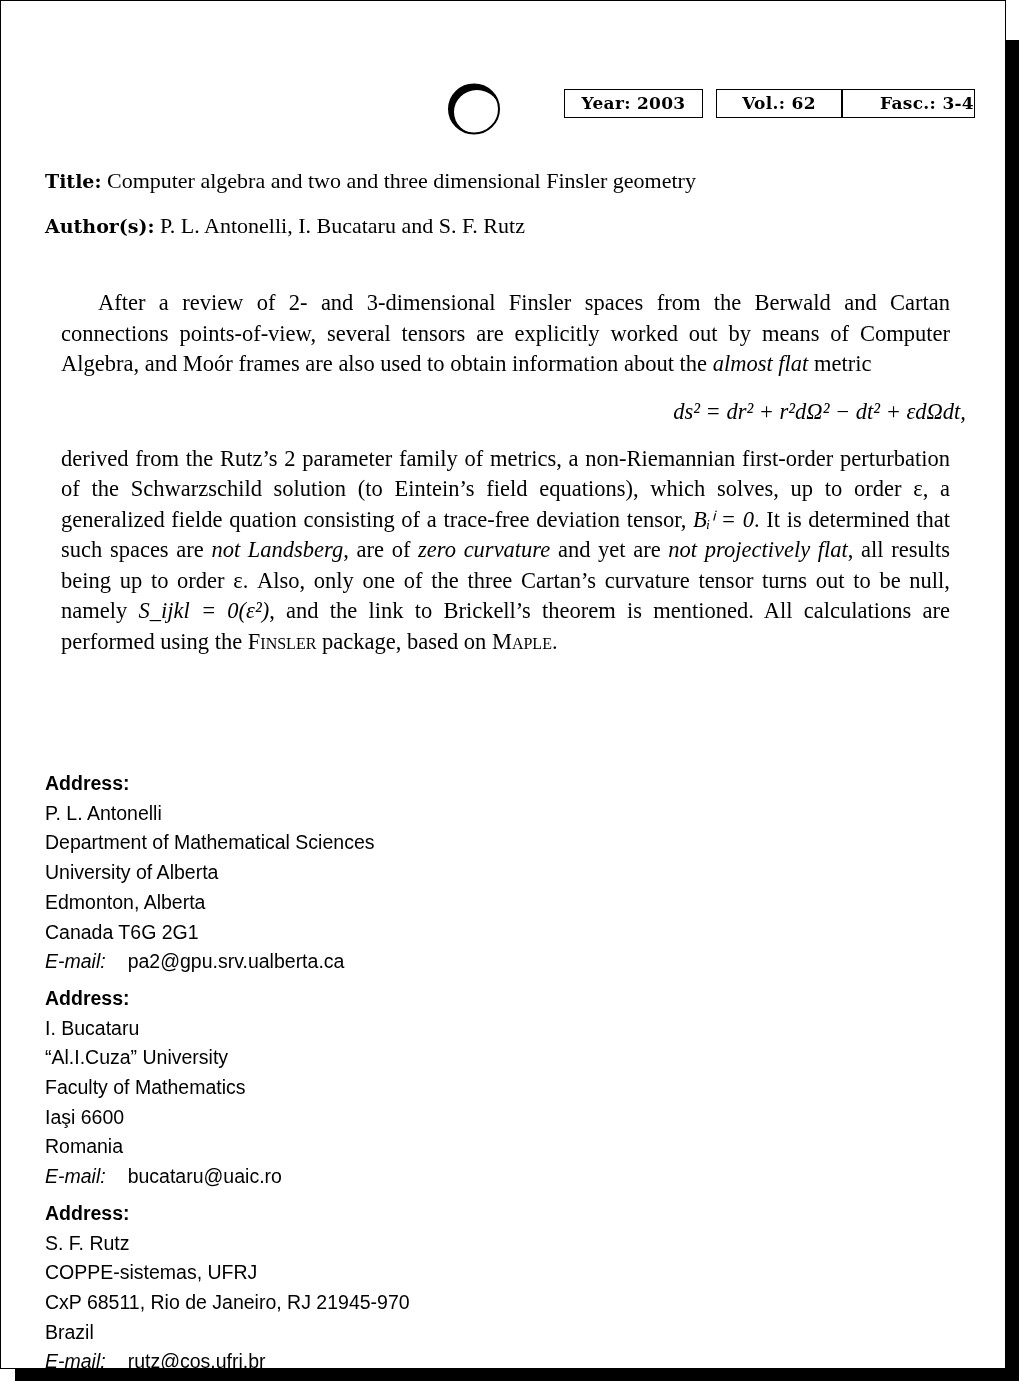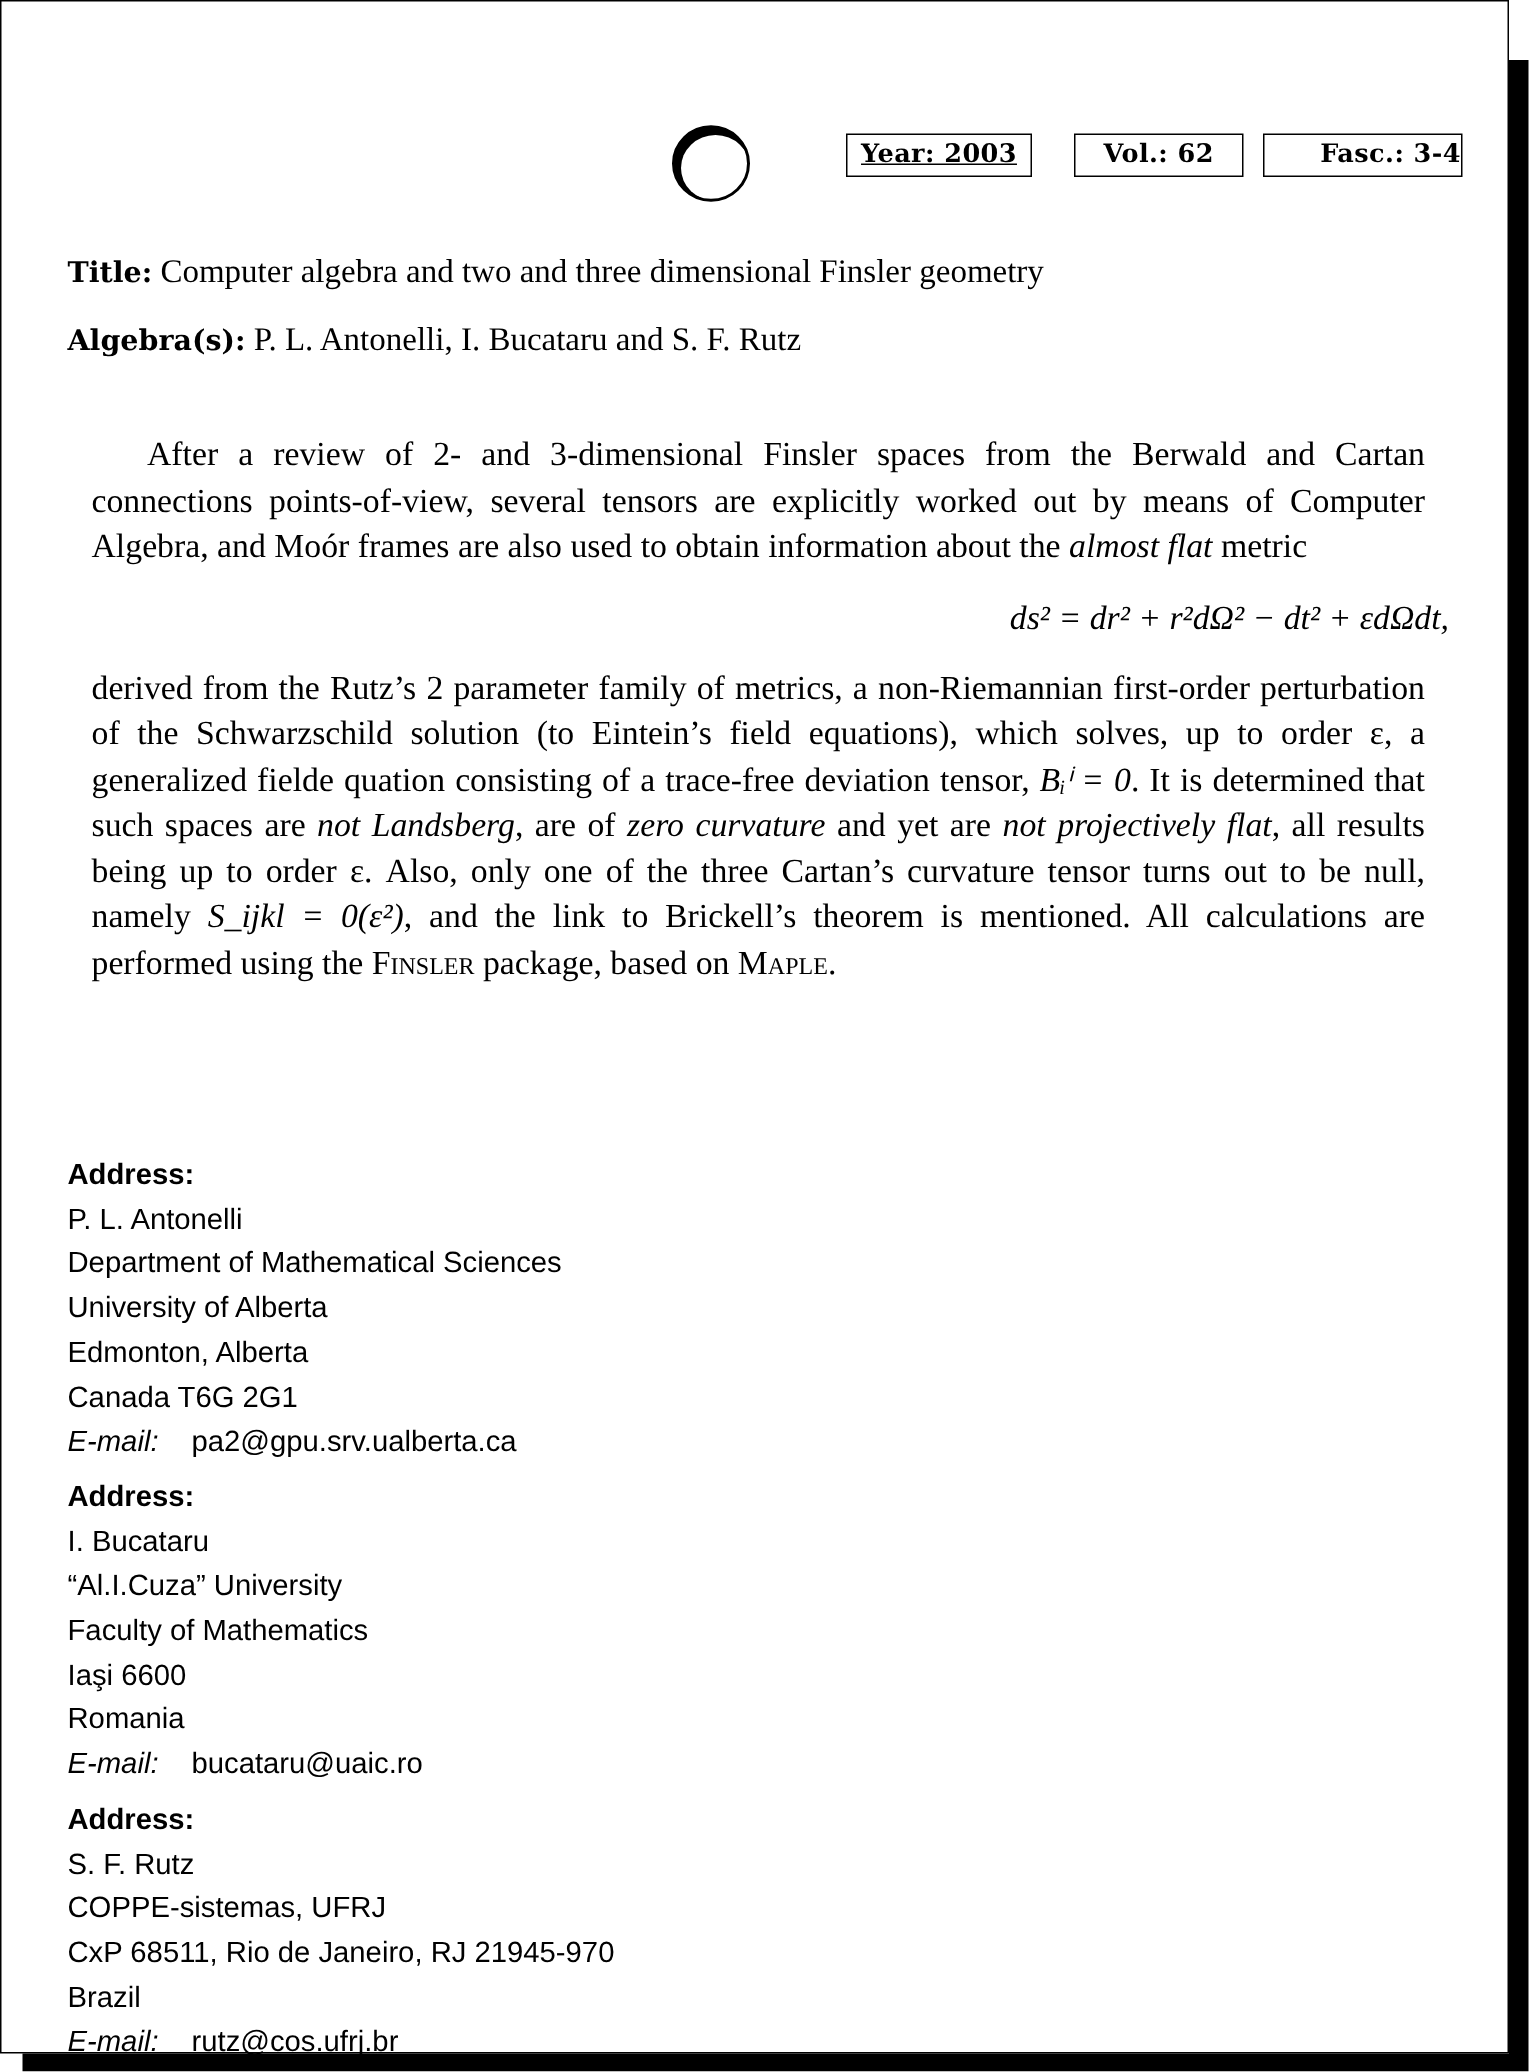--- a/index.html
+++ b/index.html
@@ -5,22 +5,22 @@
   html, body { margin: 0; padding: 0; background: #ffffff; }
   body { width: 1024px; height: 1381px; position: relative; overflow: hidden;
          font-family: "DejaVu Serif", "Liberation Serif", serif; color: #000; }
   .shadow { position: absolute; left: 15px; top: 40px; width: 1004px; height: 1341px; background: #000; }
   .page { position: absolute; left: 0; top: 0; width: 1006px; height: 1369px;
           background: #fff; border: 1px solid #000; box-sizing: border-box; }
   .logo { position: absolute; left: 446px; top: 82px; width: 54px; height: 52px; }
   .meta-box { position: absolute; top: 88px; height: 29px; border: 1px solid #000; box-sizing: border-box;
               font-family: "DejaVu Serif", serif; font-weight: bold; font-size: 17px;
               line-height: 27px; text-align: center; letter-spacing: 0.3px; }
-  .meta-year { left: 563px; width: 124px; text-decoration: underline; }
-  .meta-vol { left: 715px; width: 113px; }
+  .meta-year { left: 563px; width: 139px; }
+  .meta-vol { left: 715px; width: 126px; }
   .meta-fasc { left: 841px; width: 133px; text-align: right; }
   .field-row { position: absolute; left: 44px; font-size: 22px; font-family: "Liberation Serif", serif; }
   .field-label { font-family: "DejaVu Serif", serif; font-weight: bold; font-size: 19px; }
   .title-row { top: 167px; }
   .author-row { top: 212px; }
   .abstract { position: absolute; left: 44px; top: 271px; width: 921px;
               font-family: "Liberation Serif", serif; font-size: 22.5px; line-height: 30.5px;
               text-align: justify; }
   .abstract p { margin: 16px; }
   .abstract .indent { text-indent: 37px; }
@@ -47,21 +47,21 @@
   <div class="meta-box meta-year">Year: 2003</div>
   <div class="meta-box meta-vol">Vol.: 62</div>
   <div class="meta-box meta-fasc">Fasc.: 3-4</div>
 
   <div class="field-row title-row">
     <span class="field-label">Title:</span>
     <span>Computer algebra and two and three dimensional Finsler geometry</span>
   </div>
 
   <div class="field-row author-row">
-    <span class="field-label">Algebra(s):</span>
+    <span class="field-label">Author(s):</span>
     <span>P. L. Antonelli, I. Bucataru and S. F. Rutz</span>
   </div>
 
   <div class="abstract">
     <p class="indent"><span>After a review of 2- and 3-dimensional Finsler spaces from the Berwald and Cartan connections points-of-view, several tensors are explicitly worked out by means of Computer Algebra, and Moór frames are also used to obtain information about the </span><em>almost flat</em><span> metric</span></p>
     <div class="equation">ds² = dr² + r²dΩ² − dt² + εdΩdt,</div>
     <p><span>derived from the Rutz’s 2 parameter family of metrics, a non-Riemannian first-order perturbation of the Schwarzschild solution (to Eintein’s field equations), which solves, up to order ε, a generalized fielde quation consisting of a trace-free deviation tensor, </span><em>Bᵢⁱ = 0</em><span>. It is determined that such spaces are </span><em>not Landsberg</em><span>, are of </span><em>zero curvature</em><span> and yet are </span><em>not projectively flat</em><span>, all results being up to order ε. Also, only one of the three Cartan’s curvature tensor turns out to be null, namely </span><em>S_ijkl = 0(ε²)</em><span>, and the link to Brickell’s theorem is mentioned. All calculations are performed using the </span><span class="sc">Finsler</span><span> package, based on </span><span class="sc">Maple</span><span>.</span></p>
   </div>
 
   <div class="addresses">

